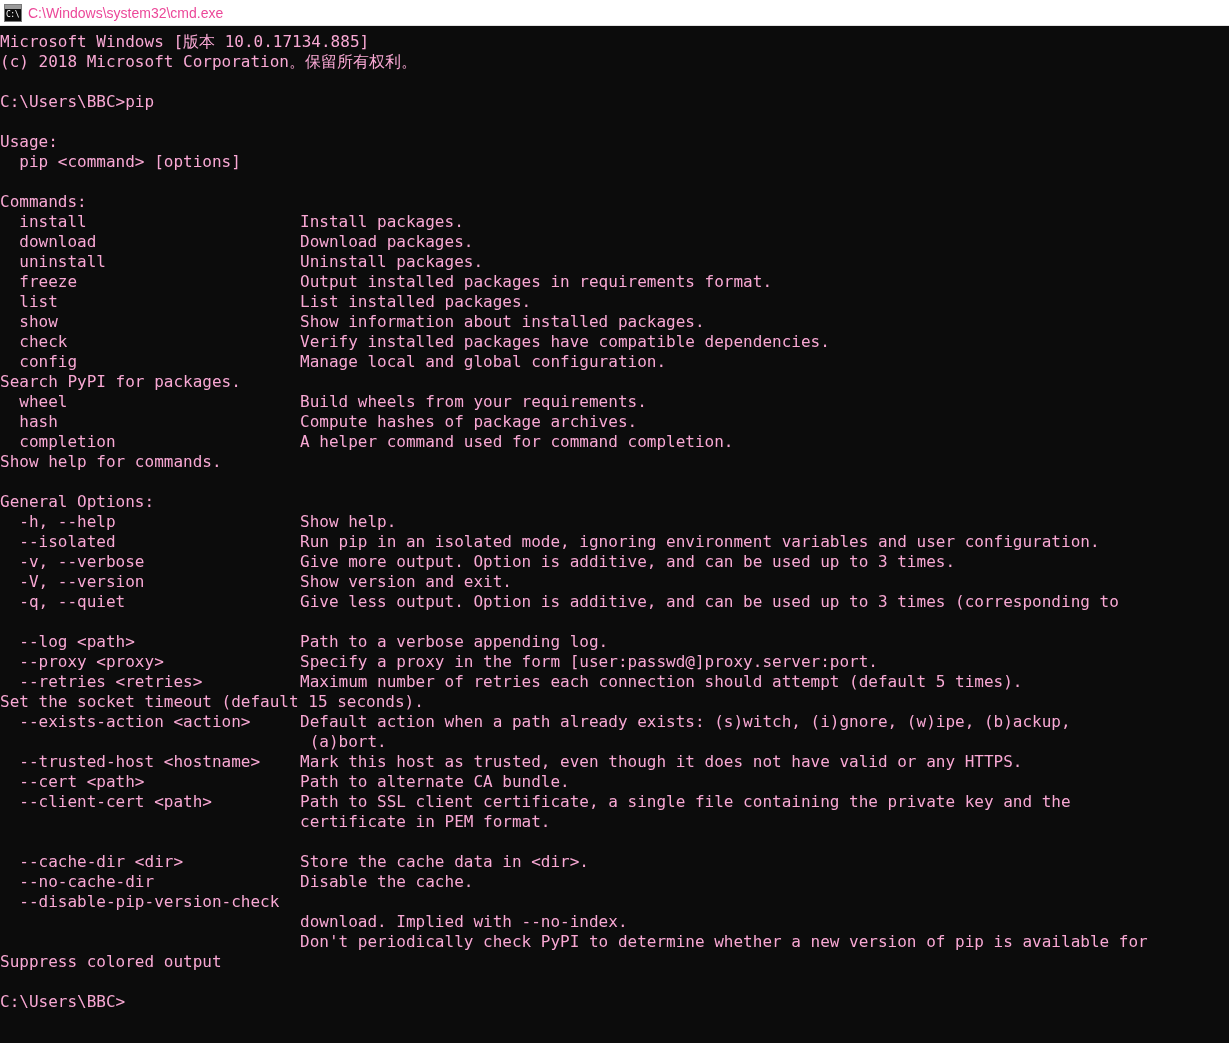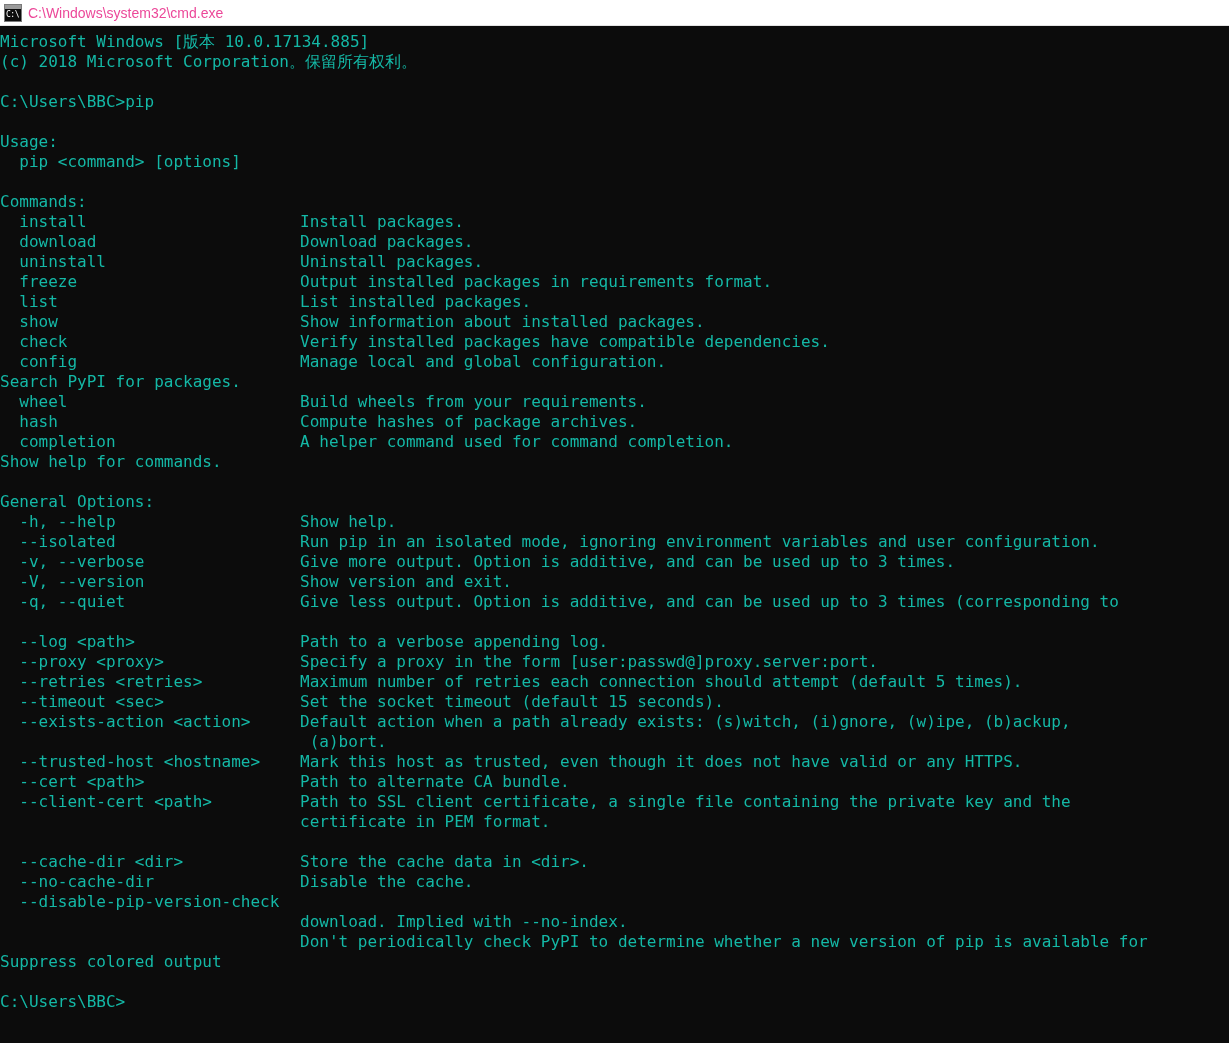--- a/index.html
+++ b/index.html
@@ -58,21 +58,21 @@
     font-family: "Liberation Sans", sans-serif;
     font-size: 14px;
     color: #ec4899;
     white-space: nowrap;
     line-height: 26px;
   }
 
   
   .console {
     background: #0c0c0c;
-    color: #14b8a6;
+    color: #f9a8d4;
     font-family: "DejaVu Sans Mono", monospace;
     font-size: 16px;
     line-height: 20px;
     height: 1017px;
     box-sizing: border-box;
     padding: 6px 0 0 0;
     overflow: hidden;
     position: relative;
   }
   .line {
@@ -150,21 +150,21 @@
       <div class="row"><span class="col-a">  --isolated</span><span class="col-b">Run pip in an isolated mode, ignoring environment variables and user configuration.</span></div>
       <div class="row"><span class="col-a">  -v, --verbose</span><span class="col-b">Give more output. Option is additive, and can be used up to 3 times.</span></div>
       <div class="row"><span class="col-a">  -V, --version</span><span class="col-b">Show version and exit.</span></div>
       <div class="row"><span class="col-a">  -q, --quiet</span><span class="col-b">Give less output. Option is additive, and can be used up to 3 times (corresponding to</span></div>
     </div>
   <span class="line blank"> </span>
   <div id="options-group2">
       <div class="row"><span class="col-a">  --log &lt;path&gt;</span><span class="col-b">Path to a verbose appending log.</span></div>
       <div class="row"><span class="col-a">  --proxy &lt;proxy&gt;</span><span class="col-b">Specify a proxy in the form [user:passwd@]proxy.server:port.</span></div>
       <div class="row"><span class="col-a">  --retries &lt;retries&gt;</span><span class="col-b">Maximum number of retries each connection should attempt (default 5 times).</span></div>
-      <div class="row"><span class="col-a">  --timeout &lt;sec&gt;</span><span class="col-b">Set the socket timeout (default 15 seconds).</span></div>
+      <div class="row"><span class="col-b">Set the socket timeout (default 15 seconds).</span></div>
       <div class="row"><span class="col-a">  --exists-action &lt;action&gt;</span><span class="col-b">Default action when a path already exists: (s)witch, (i)gnore, (w)ipe, (b)ackup,</span></div>
       <div class="row"><span class="col-a"></span><span class="col-b"> (a)bort.</span></div>
       <div class="row"><span class="col-a">  --trusted-host &lt;hostname&gt;</span><span class="col-b">Mark this host as trusted, even though it does not have valid or any HTTPS.</span></div>
       <div class="row"><span class="col-a">  --cert &lt;path&gt;</span><span class="col-b">Path to alternate CA bundle.</span></div>
       <div class="row"><span class="col-a">  --client-cert &lt;path&gt;</span><span class="col-b">Path to SSL client certificate, a single file containing the private key and the</span></div>
       <div class="row"><span class="col-a"></span><span class="col-b">certificate in PEM format.</span></div>
     </div>
   <span class="line blank"> </span>
   <div id="options-group3">
       <div class="row"><span class="col-a">  --cache-dir &lt;dir&gt;</span><span class="col-b">Store the cache data in &lt;dir&gt;.</span></div>

